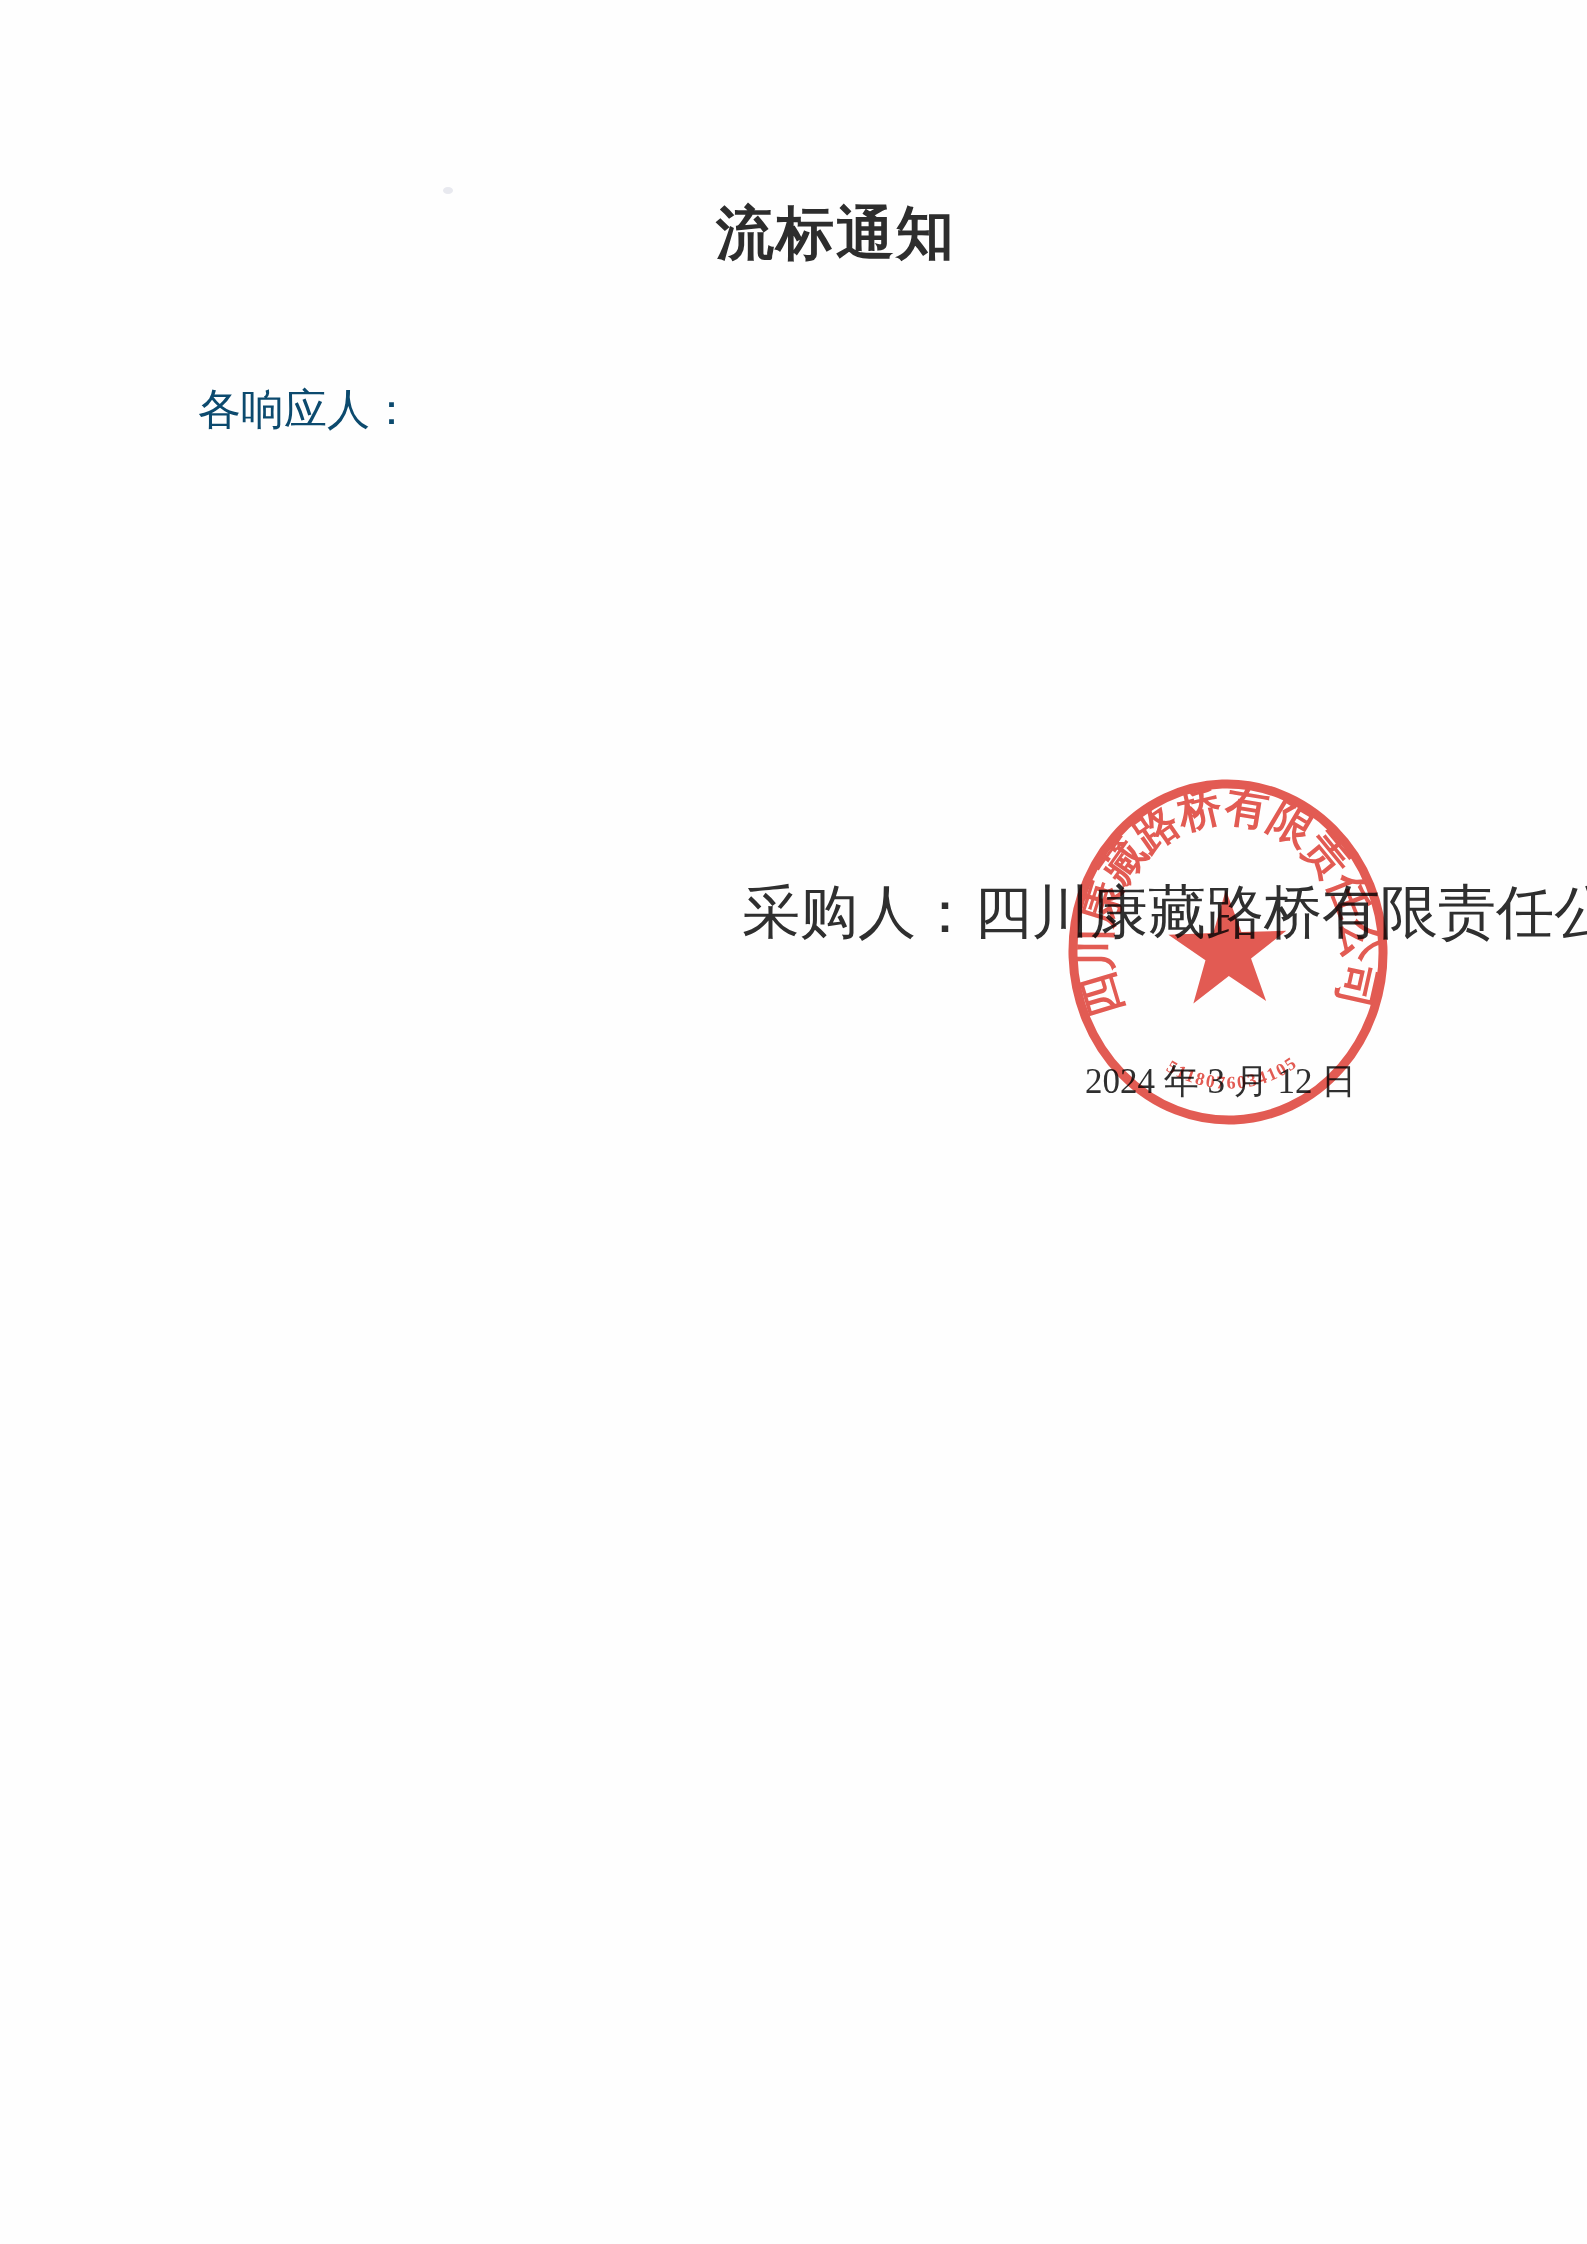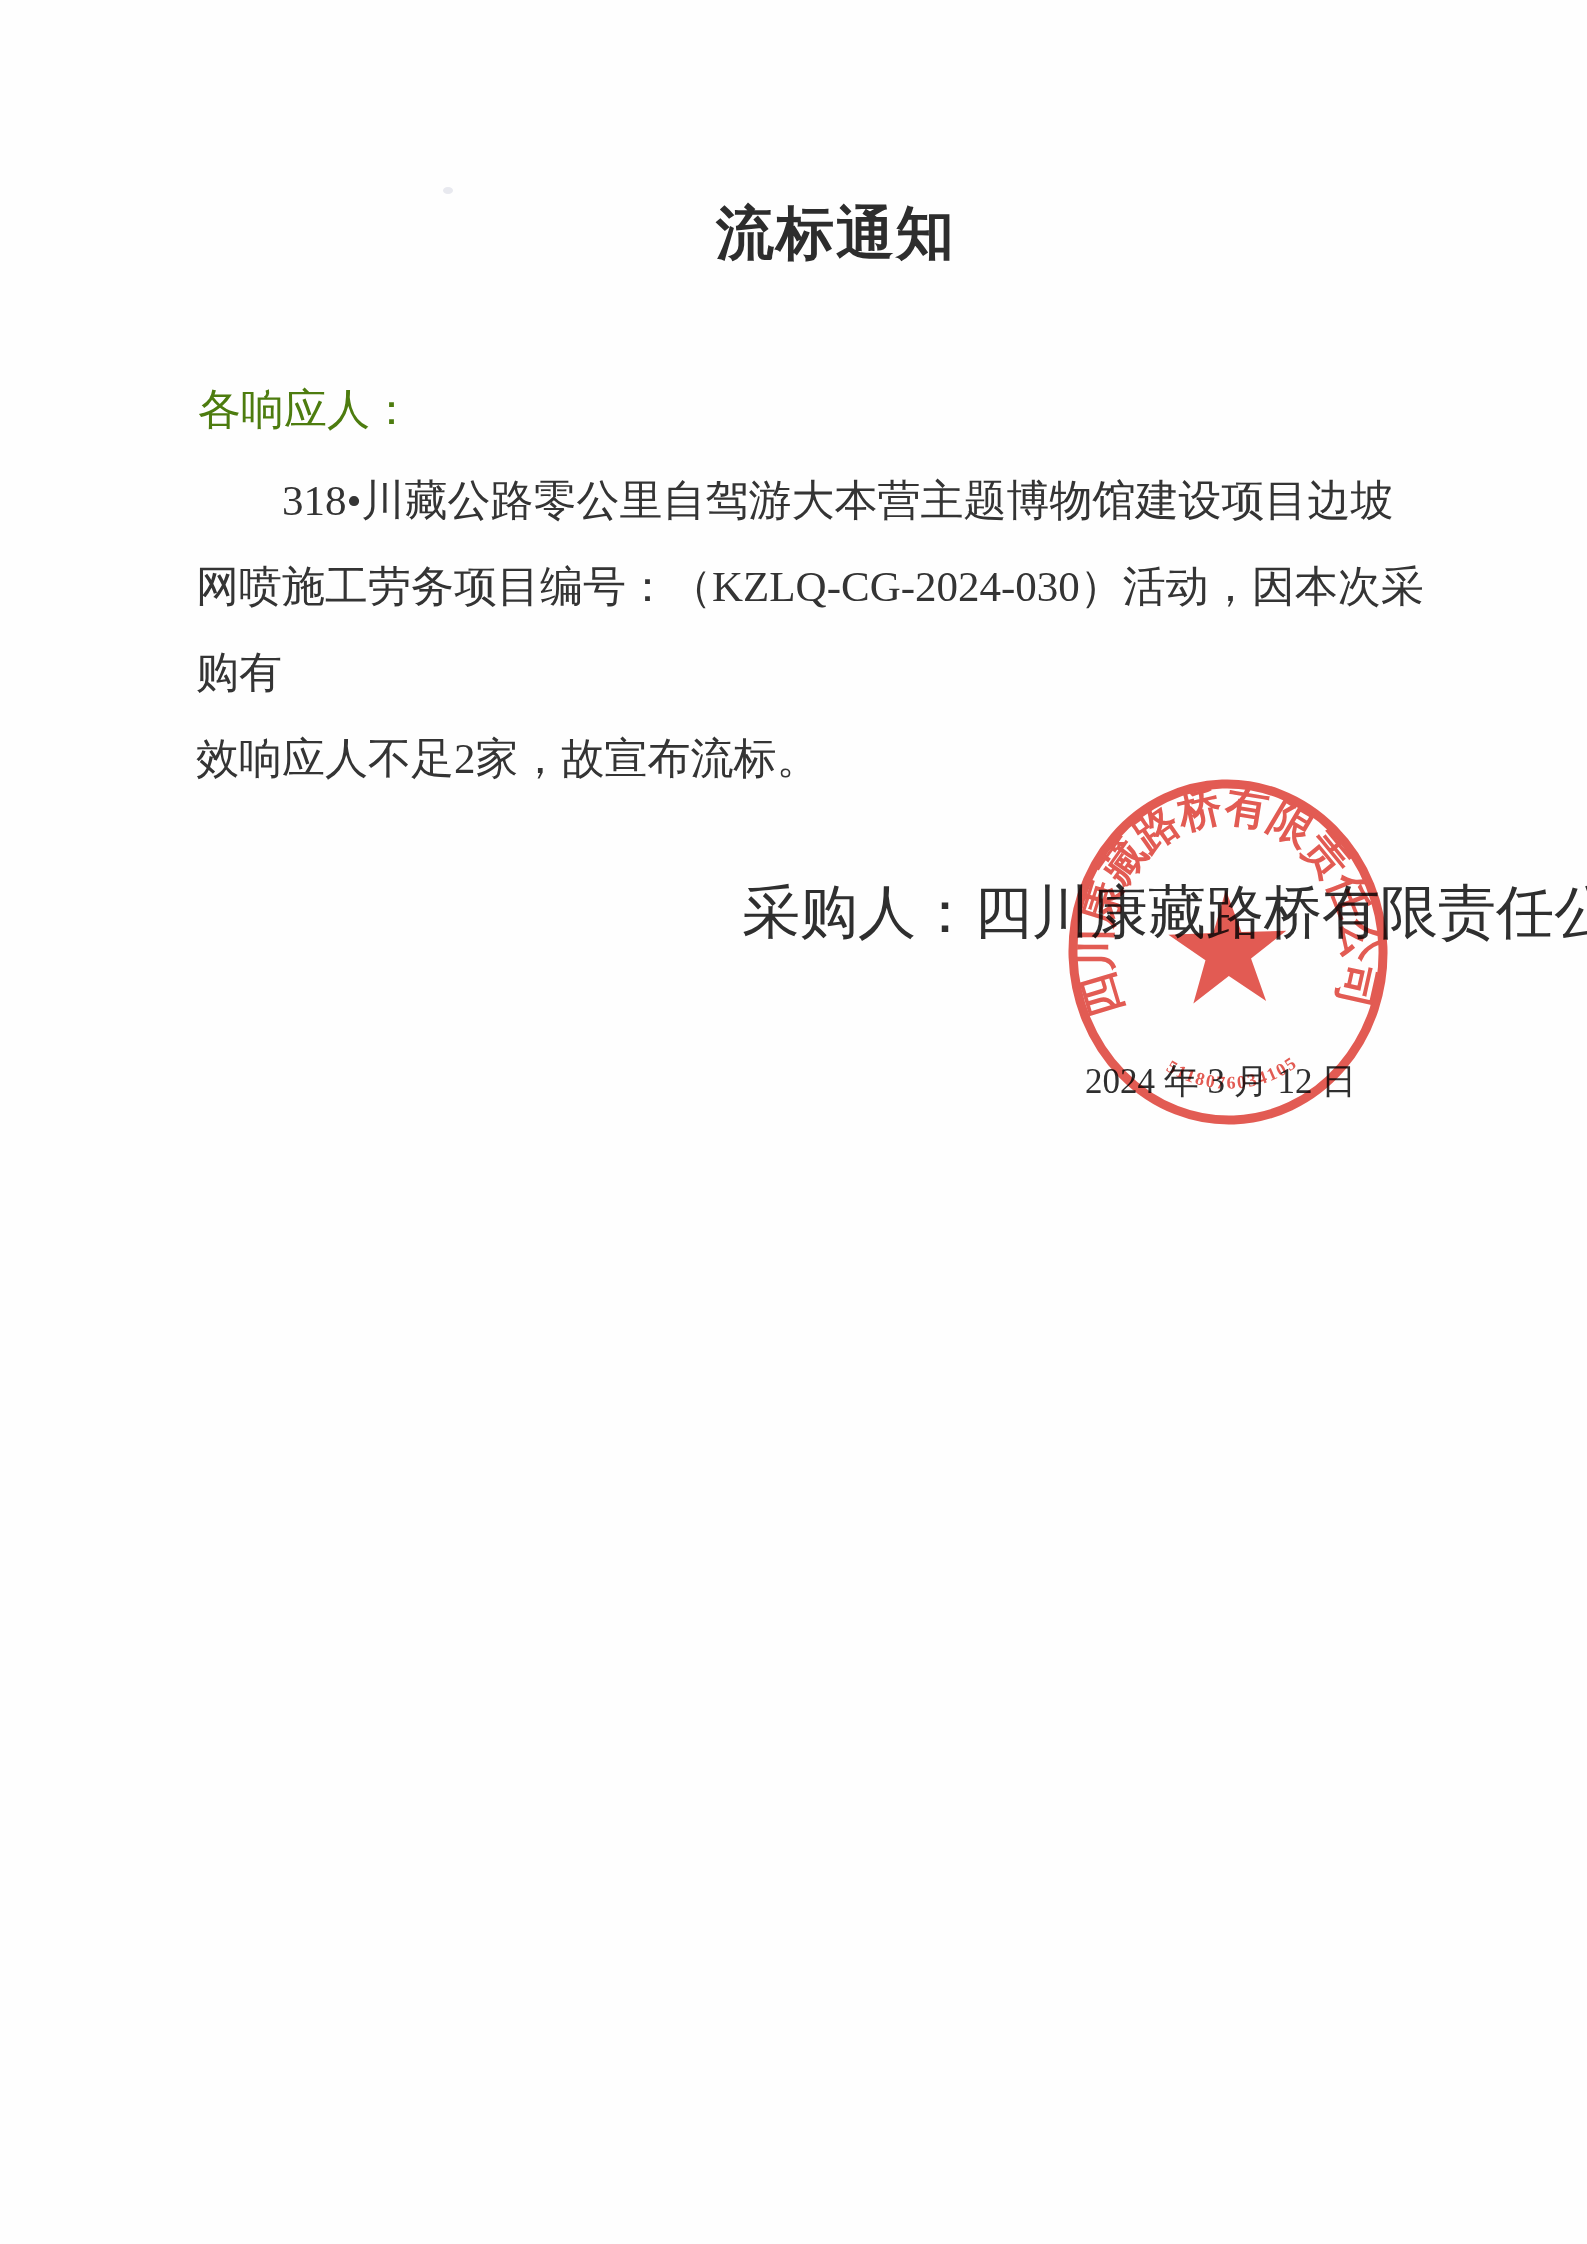--- a/index.html
+++ b/index.html
@@ -29,21 +29,21 @@
     letter-spacing: 2px;
     color: #2d2d2d;
     line-height: 76px;
   }
   .salutation {
     position: absolute;
     top: 380px;
     left: 198px;
     font-size: 43px;
     line-height: 60px;
-    color: #4d7c0f;
+    color: #0c4a6e;
   }
   .body-block {
     position: absolute;
     top: 458px;
     left: 196px;
     width: 1245px;
     font-size: 43px;
     line-height: 86px;
     color: #343434;
   }
@@ -106,25 +106,20 @@
 <body>
 
 <div class="page">
 
   <div class="smudge"></div>
 
   <div class="doc-title">流标通知</div>
 
   <div class="salutation">各响应人：</div>
 
-  <div class="body-block">
-    <div class="body-line indent-first">318•川藏公路零公里自驾游大本营主题博物馆建设项目边坡</div>
-    <div class="body-line">网喷施工劳务项目编号：（KZLQ-CG-2024-030）活动，因本次采购有</div>
-    <div class="body-line">效响应人不足2家，故宣布流标。</div>
-  </div>
 
   <div class="purchaser-line">采购人：四川康藏路桥有限责任公司</div>
 
   <div class="date-line">2024 年 3 月 12 日</div>
 
   <div class="stamp">
     <svg viewBox="0 0 350 374" xmlns="http://www.w3.org/2000/svg">
       <defs>
         <path id="seal-top-arc" d="M 66.4 237 A 118 130 0 1 1 283.6 237" fill="none"></path>
         <path id="seal-bottom-arc" d="M 75.7 270.7 A 126 138 0 0 0 274.3 270.7" fill="none"></path>

